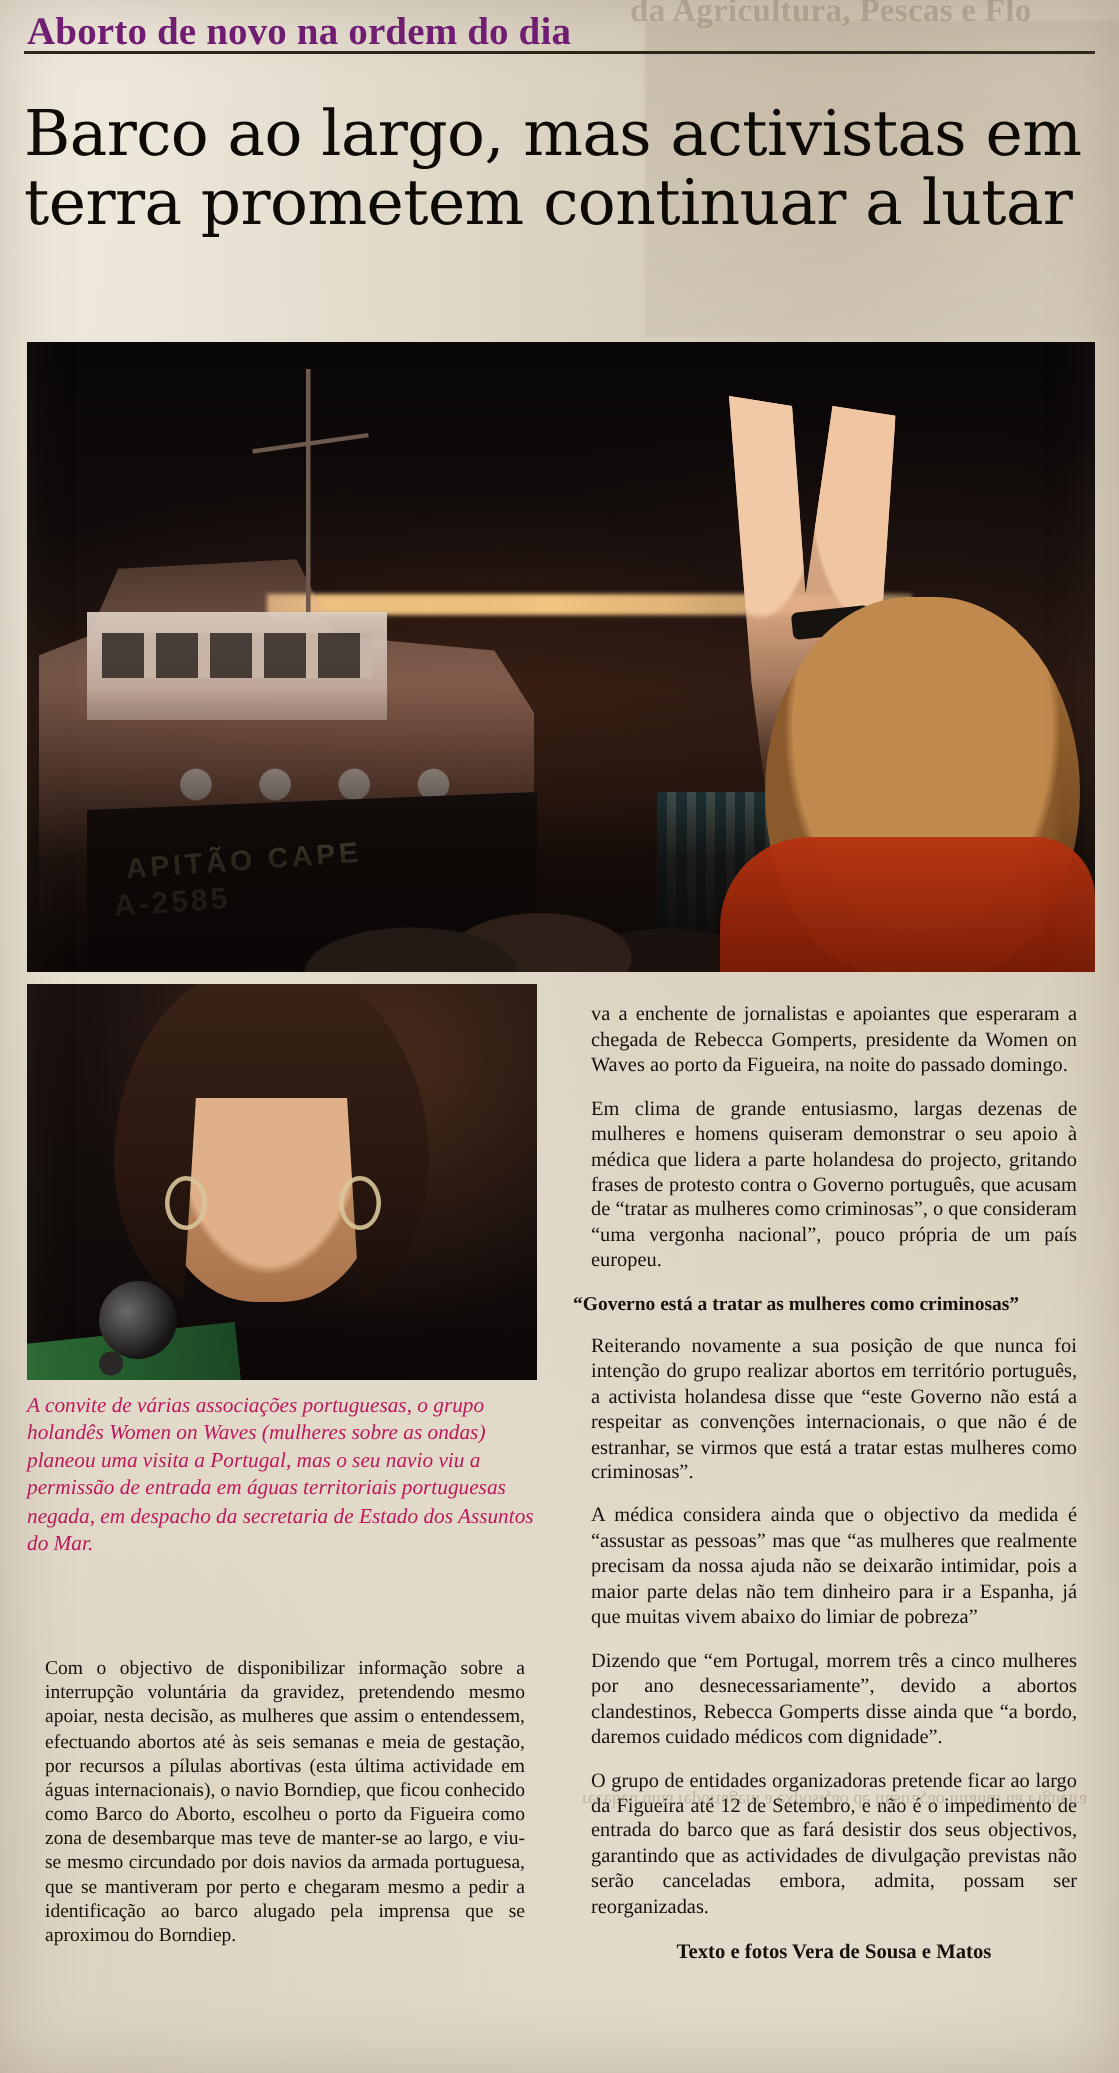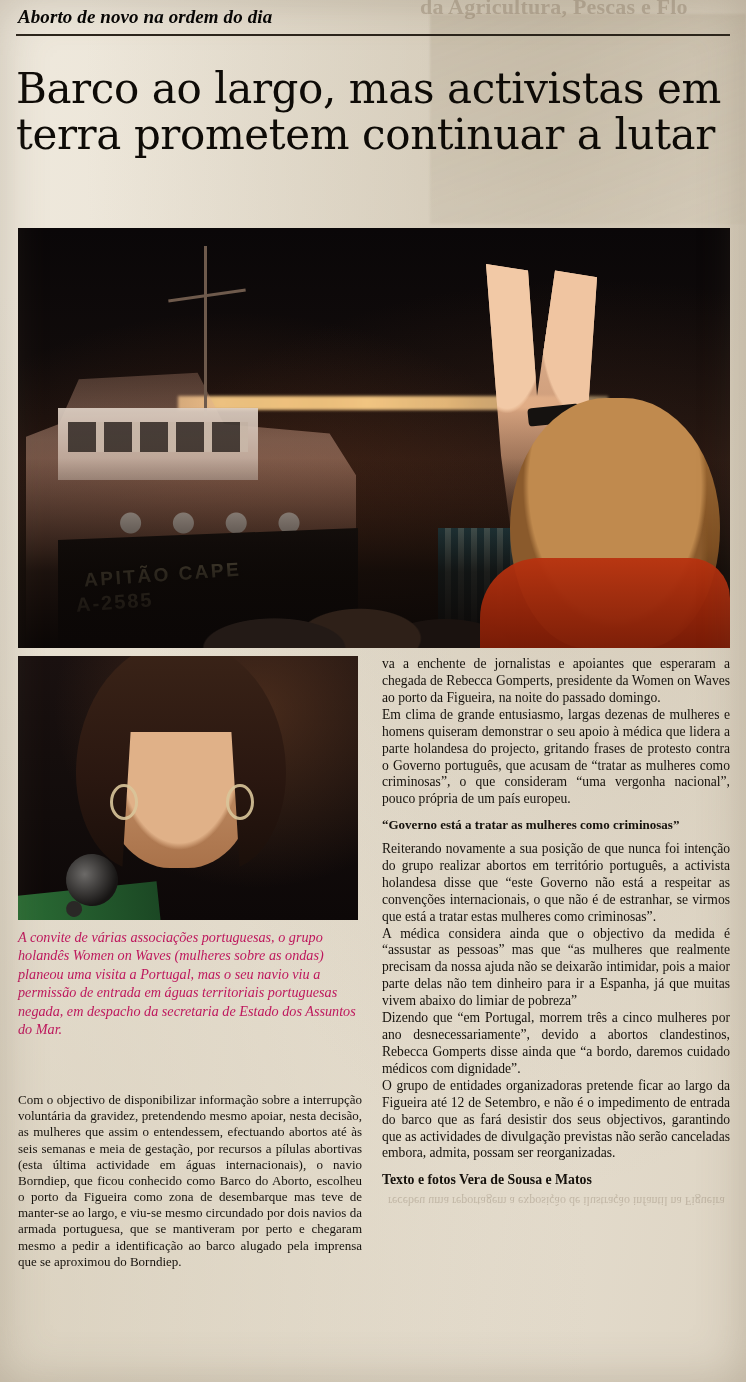--- a/index.html
+++ b/index.html
@@ -51,26 +51,25 @@
   .content {
     position: absolute;
     inset: 0;
     padding: 0;
   }
 
   .kicker {
     position: absolute;
     top: 6px;
     left: 18px;
-    font-size: 19px;
+    font-size: 26px;
     font-weight: bold;
     letter-spacing: 0.1px;
-    color: #000000;
-    font-family: "Liberation Serif", serif;
-    font-style: italic;
+    color: #701a75;
+    font-family: "Liberation Serif", serif;
   }
   .rule-top {
     position: absolute;
     top: 34px;
     left: 16px;
     width: 714px;
     height: 2px;
     background: #2a241b;
   }
 
@@ -330,34 +329,34 @@
     position: absolute;
     top: 656px;
     left: 382px;
     width: 348px;
     font-size: 13.6px;
     line-height: 1.245;
     text-align: justify;
     font-family: "Liberation Serif", serif;
   }
   .col-left-body p, .col-right-body p {
-    margin: 0;
+    margin: 12px;
     text-indent: 0;
   }
   .subhead {
     font-weight: bold;
     font-size: 13px;
     margin: 9px 0 8px 0 !important;
     text-align: left;
     line-height: 1.2;
   }
   .byline {
     font-weight: bold;
     font-size: 13.8px;
-    text-align: left;
+    text-align: center;
     margin-top: 9px !important;
   }
   .ghost-bottom {
     position: absolute;
     left: 388px;
     top: 1192px;
     width: 340px;
     font-size: 12px;
     color: rgba(120,104,82,0.30);
     line-height: 1.3;

